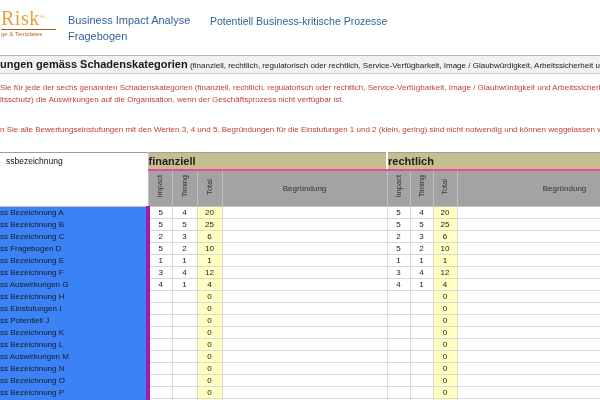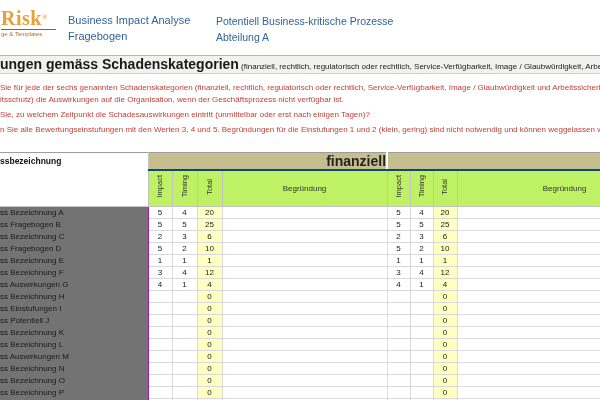--- a/index.html
+++ b/index.html
@@ -5,55 +5,55 @@
   html, body {
     width: 600px; height: 400px; margin: 0; padding: 0;
     overflow: hidden; background: #fff;
     font-family: "Liberation Sans", sans-serif;
     -webkit-font-smoothing: antialiased;
   }
   .page { position: relative; width: 600px; height: 400px; }
 
   
   .logo { position: absolute; left: 1px; top: 7px; color: var(--orange, #E8A03D); }
-  .logo-brand { font-family: "Liberation Serif", serif; font-weight: bold; font-size: 20px; line-height: 20px; letter-spacing: 0.5px; }
+  .logo-brand { font-family: "Liberation Serif", serif; font-weight: normal; font-size: 20px; line-height: 20px; letter-spacing: 0.5px; }
   .logo-brand sup { font-size: 7px; vertical-align: 6px; }
   .logo-tagline { font-size: 6px; color: #B06A28; border-top: 1px solid #9A5A20; margin-top: 1px; padding-top: 1px; width: 55px; white-space: nowrap; }
   .form-title { position: absolute; left: 68px; top: 12px; color: var(--blue, #31639A); font-size: 11px; line-height: 16px; }
-  .context-title { position: absolute; left: 216px; top: 13px; color: var(--blue, #31639A); font-size: 10.5px; line-height: 16px; }
+  .context-title { position: absolute; left: 210px; top: 13px; color: var(--blue, #31639A); font-size: 10.5px; line-height: 16px; }
 
   
   .section-bar {
     position: absolute; left: 0; top: 55px; width: 600px; height: 17px;
     background: #F1F1F0; border-top: 1px solid #B5B5B5; border-bottom: 1px solid #CFCFCF;
     font-size: 8px; line-height: 17px; color: #1a1a1a; white-space: nowrap; overflow: hidden;
   }
-  .section-bar .bold { font-weight: bold; font-size: 14px; }
+  .section-bar .bold { font-weight: bold; font-size: 11px; }
 
   
   .red-line { position: absolute; left: 0; color: var(--red, #C13E35); font-size: 8px; white-space: nowrap; }
   .l1 { top: 83px; } .l2 { top: 95px; text-align: center; } .l3 { top: 110px; } .l4 { top: 125px; }
 
   
   .table-wrap { position: absolute; left: 0; top: 152px; width: 672px; }
   table { border-collapse: collapse; table-layout: fixed; width: 672px; border-top: 1px solid #9E9E9E; }
   td { padding: 0; overflow: hidden; }
 
   .name-head { background: #fff; vertical-align: top; border-right: 1px solid #C3C3C3; border-bottom: 1px solid #C3C3C3; }
-  .name-head span { font-weight: bold; font-size: 8.5px; color: #111; display: block; padding-top: 3px; }
-
-  .group { background: var(--tan, #C7BE90); height: 16px; text-align: right; font-weight: bold; font-size: 14px; color: #222; border-bottom: 2px solid #0c4a6e; }
+  .name-head span { font-weight: normal; font-size: 8.5px; color: #111; display: block; padding-top: 3px; padding-left: 6px; }
+
+  .group { background: var(--tan, #C7BE90); height: 16px; text-align: left; font-weight: bold; font-size: 11px; color: #222; border-bottom: 2px solid #ec4899; }
   .g-re { border-left: 2px solid #fff; }
 
-  .colhead td { background: #bef264; height: 35px; border: 1px solid #C3C3C3; text-align: center; vertical-align: middle; }
+  .colhead td { background: #a3a3a3; height: 35px; border: 1px solid #C3C3C3; text-align: center; vertical-align: middle; }
   .rot span { display: inline-block; writing-mode: vertical-rl; transform: rotate(180deg); font-size: 7.5px; color: #333; line-height: 1; }
   .beg-h { font-size: 8px; color: #333; }
 
   tbody td { height: 11px; font-size: 8px; color: #1a1a1a; }
-  .c-name { background: #737373; border-right: 1px solid #a21caf; white-space: nowrap; }
+  .c-name { background: #3b82f6; border-right: 4px solid #a21caf; white-space: nowrap; }
   .c-num { text-align: center; border: 1px solid #D9D9D9; }
   .c-total { background: var(--yellow, #FFFFC2); }
   .c-beg { border: 1px solid #DCDCDC; }
   .sep-l { border-left: 1px solid #C6C6C6; }
 </style>
 </head>
 <body>
 
 <div class="page">
 
@@ -62,30 +62,28 @@
     <div class="logo-tagline">ge &amp; Templates</div>
   </div>
 
   <div class="form-title">
     <div>Business Impact Analyse</div>
     <div>Fragebogen</div>
   </div>
 
   <div class="context-title">
     <div>Potentiell Business-kritische Prozesse</div>
-    <div>Abteilung A</div>
   </div>
 
   <div class="section-bar">
     <span class="bold">ungen gemäss Schadenskategorien</span><span> (finanziell, rechtlich, regulatorisch oder rechtlich, Service-Verfügbarkeit, Image / Glaubwürdigkeit, Arbeitssicherheit und Gesundheitsschutz)</span>
   </div>
 
   <div class="red-line l1">Sie für jede der sechs genannten Schadenskategorien (finanziell, rechtlich, regulatorisch oder rechtlich, Service-Verfügbarkeit, Image / Glaubwürdigkeit und Arbeitssicherheit und</div>
   <div class="red-line l2">itsschutz) die Auswirkungen auf die Organisation, wenn der Geschäftsprozess nicht verfügbar ist.</div>
-  <div class="red-line l3">Sie, zu welchem Zeitpunkt die Schadesauswirkungen eintritt (unmittelbar oder erst nach einigen Tagen)?</div>
   <div class="red-line l4">n Sie alle Bewertungseinstufungen mit den Werten 3, 4 und 5. Begründungen für die Einstufungen 1 und 2 (klein, gering) sind nicht notwendig und können weggelassen werden.</div>
 
   <div class="table-wrap">
     <table>
       <colgroup>
         <col style="width:148px">
           <col style="width:24px">
           <col style="width:25px">
           <col style="width:25px">
           <col style="width:165px">
@@ -119,21 +117,21 @@
     <td class="c-num sep-l">5</td>
     <td class="c-num">4</td>
     <td class="c-num c-total">20</td>
     <td class="c-beg"></td>
     <td class="c-num sep-l">5</td>
     <td class="c-num">4</td>
     <td class="c-num c-total">20</td>
     <td class="c-beg"></td>
   </tr>
           <tr>
-    <td class="c-name">ss Fragebogen B</td>
+    <td class="c-name">ss Bezeichnung B</td>
     <td class="c-num sep-l">5</td>
     <td class="c-num">5</td>
     <td class="c-num c-total">25</td>
     <td class="c-beg"></td>
     <td class="c-num sep-l">5</td>
     <td class="c-num">5</td>
     <td class="c-num c-total">25</td>
     <td class="c-beg"></td>
   </tr>
           <tr>

